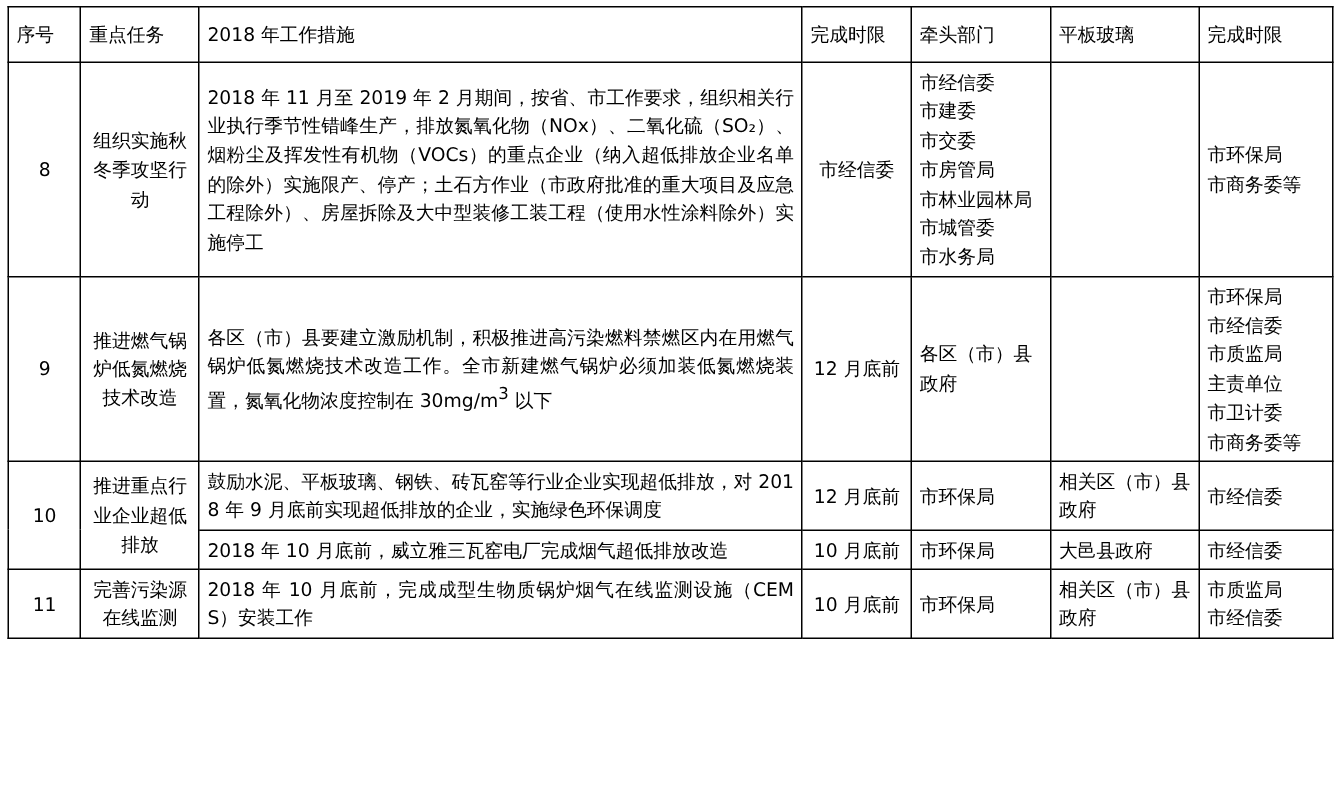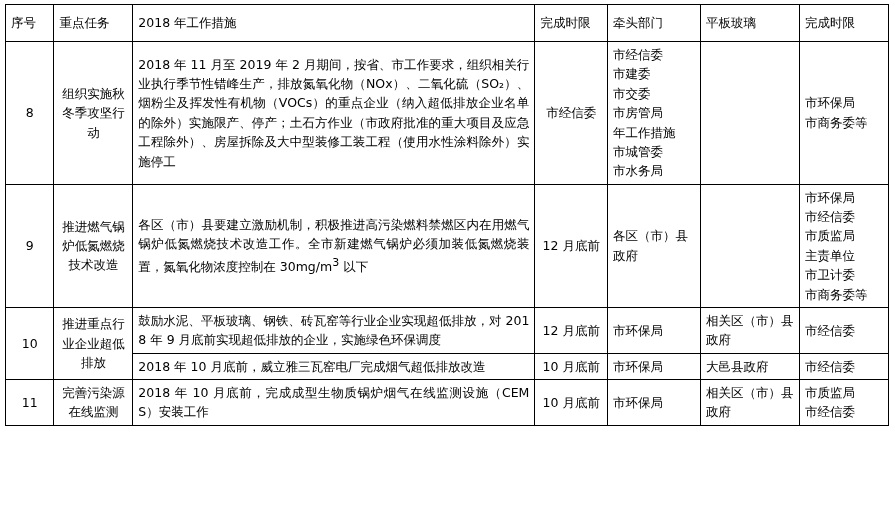--- a/index.html
+++ b/index.html
@@ -104,21 +104,21 @@
       <tr>
         <td class="cell-center">8</td>
         <td class="task-cell">组织实施秋冬季攻坚行动</td>
         <td class="cell-just">2018 年 11 月至 2019 年 2 月期间，按省、市工作要求，组织相关行业执行季节性错峰生产，排放氮氧化物（NOx）、二氧化硫（SO₂）、烟粉尘及挥发性有机物（VOCs）的重点企业（纳入超低排放企业名单的除外）实施限产、停产；土石方作业（市政府批准的重大项目及应急工程除外）、房屋拆除及大中型装修工装工程（使用水性涂料除外）实施停工</td>
         <td class="cell-center">市经信委</td>
         <td class="cell-lead-list">
           <div>市经信委</div>
           <div>市建委</div>
           <div>市交委</div>
           <div>市房管局</div>
-          <div>年工作措施</div>
+          <div>市林业园林局</div>
           <div>市城管委</div>
           <div>市水务局</div>
         </td>
         <td class="cell-center"></td>
         <td class="assist-list">
           <div>市环保局</div>
           <div>市商务委等</div>
         </td>
       </tr>
 

